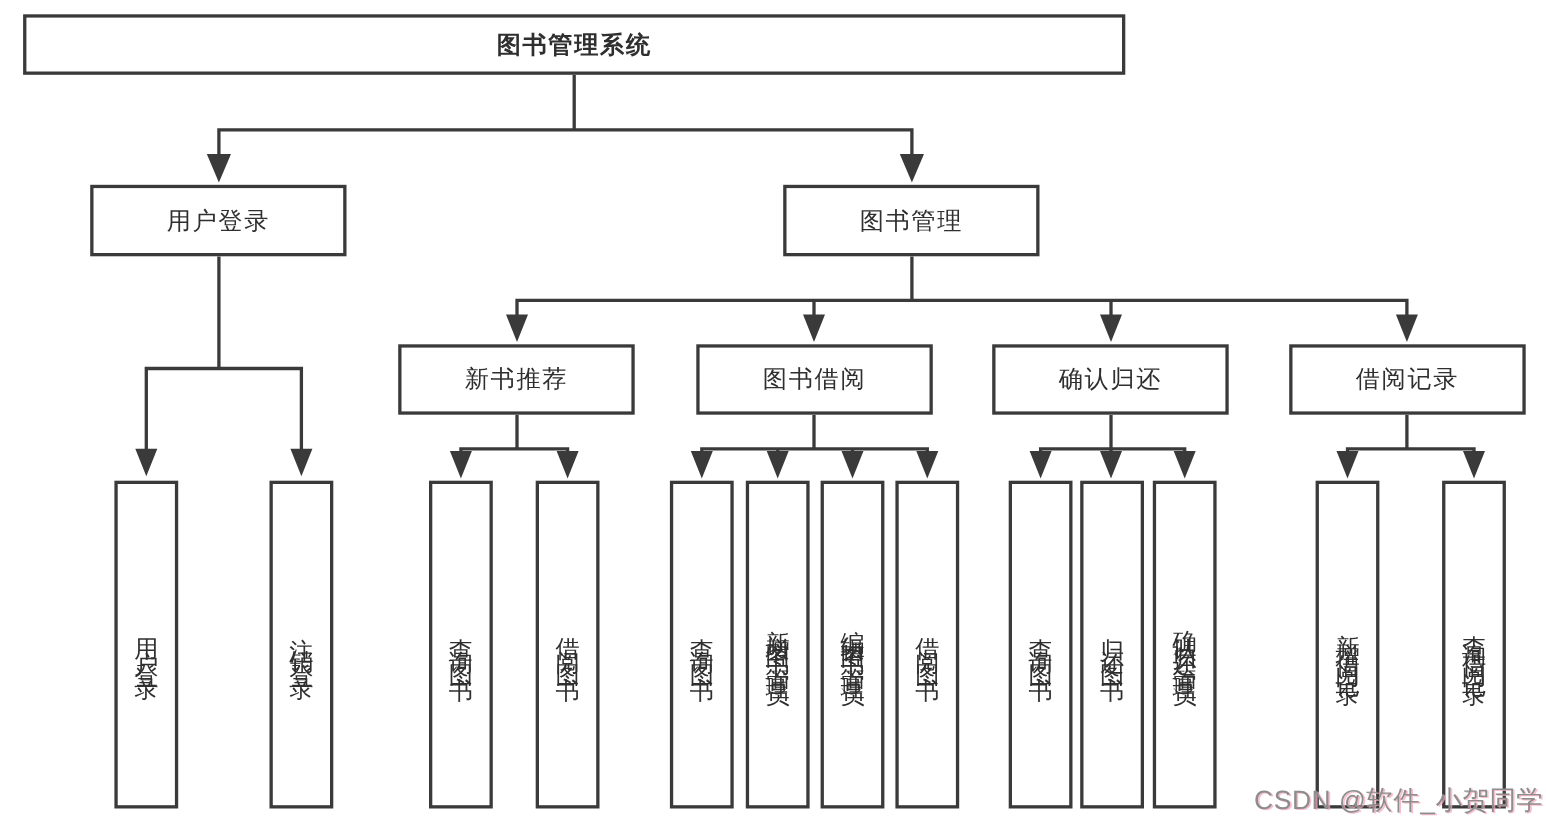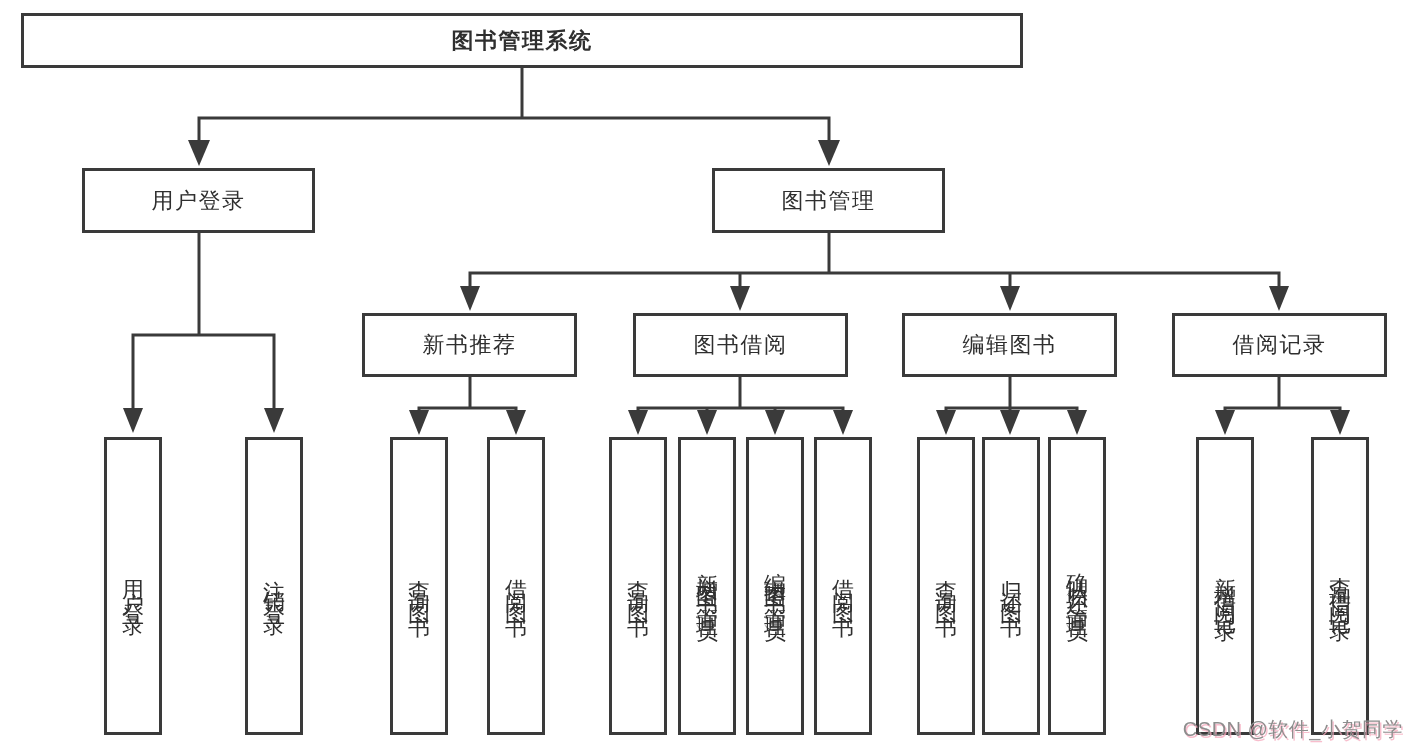--- a/index.html
+++ b/index.html
@@ -32,21 +32,21 @@
     font-size:22px;
     line-height:1;
     letter-spacing:12px;
   }
   .node .vlbl.lt-6{letter-spacing:9px;}
   .node .vlbl.lt-9{letter-spacing:7px;}
   .watermark{
     position:absolute;
     right:2px;
     bottom:4px;
-    font-size:20px;
+    font-size:24px;
     letter-spacing:0.5px;
     color:#8d8d8d;
     text-shadow:1.5px 1.5px 0 rgba(245,168,188,0.75);
     white-space:nowrap;
     z-index:5;
   }
 </style>
 </head>
 <body>
 
@@ -119,21 +119,21 @@
     <span class="lbl">图书管理</span>
   </div>
 
   <div class="node" style="left:362px;top:313px;width:215px;height:64px;">
     <span class="lbl">新书推荐</span>
   </div>
   <div class="node" style="left:633px;top:313px;width:215px;height:64px;">
     <span class="lbl">图书借阅</span>
   </div>
   <div class="node" style="left:902px;top:313px;width:215px;height:64px;">
-    <span class="lbl">编辑图书</span>
+    <span class="lbl">确认归还</span>
   </div>
   <div class="node" style="left:1172px;top:313px;width:215px;height:64px;">
     <span class="lbl">借阅记录</span>
   </div>
 
   <div class="node" style="left:104px;top:437px;width:58px;height:298px;">
     <span class="vlbl">用户登录</span>
   </div>
   <div class="node" style="left:245px;top:437px;width:58px;height:298px;">
     <span class="vlbl">注销登录</span>

